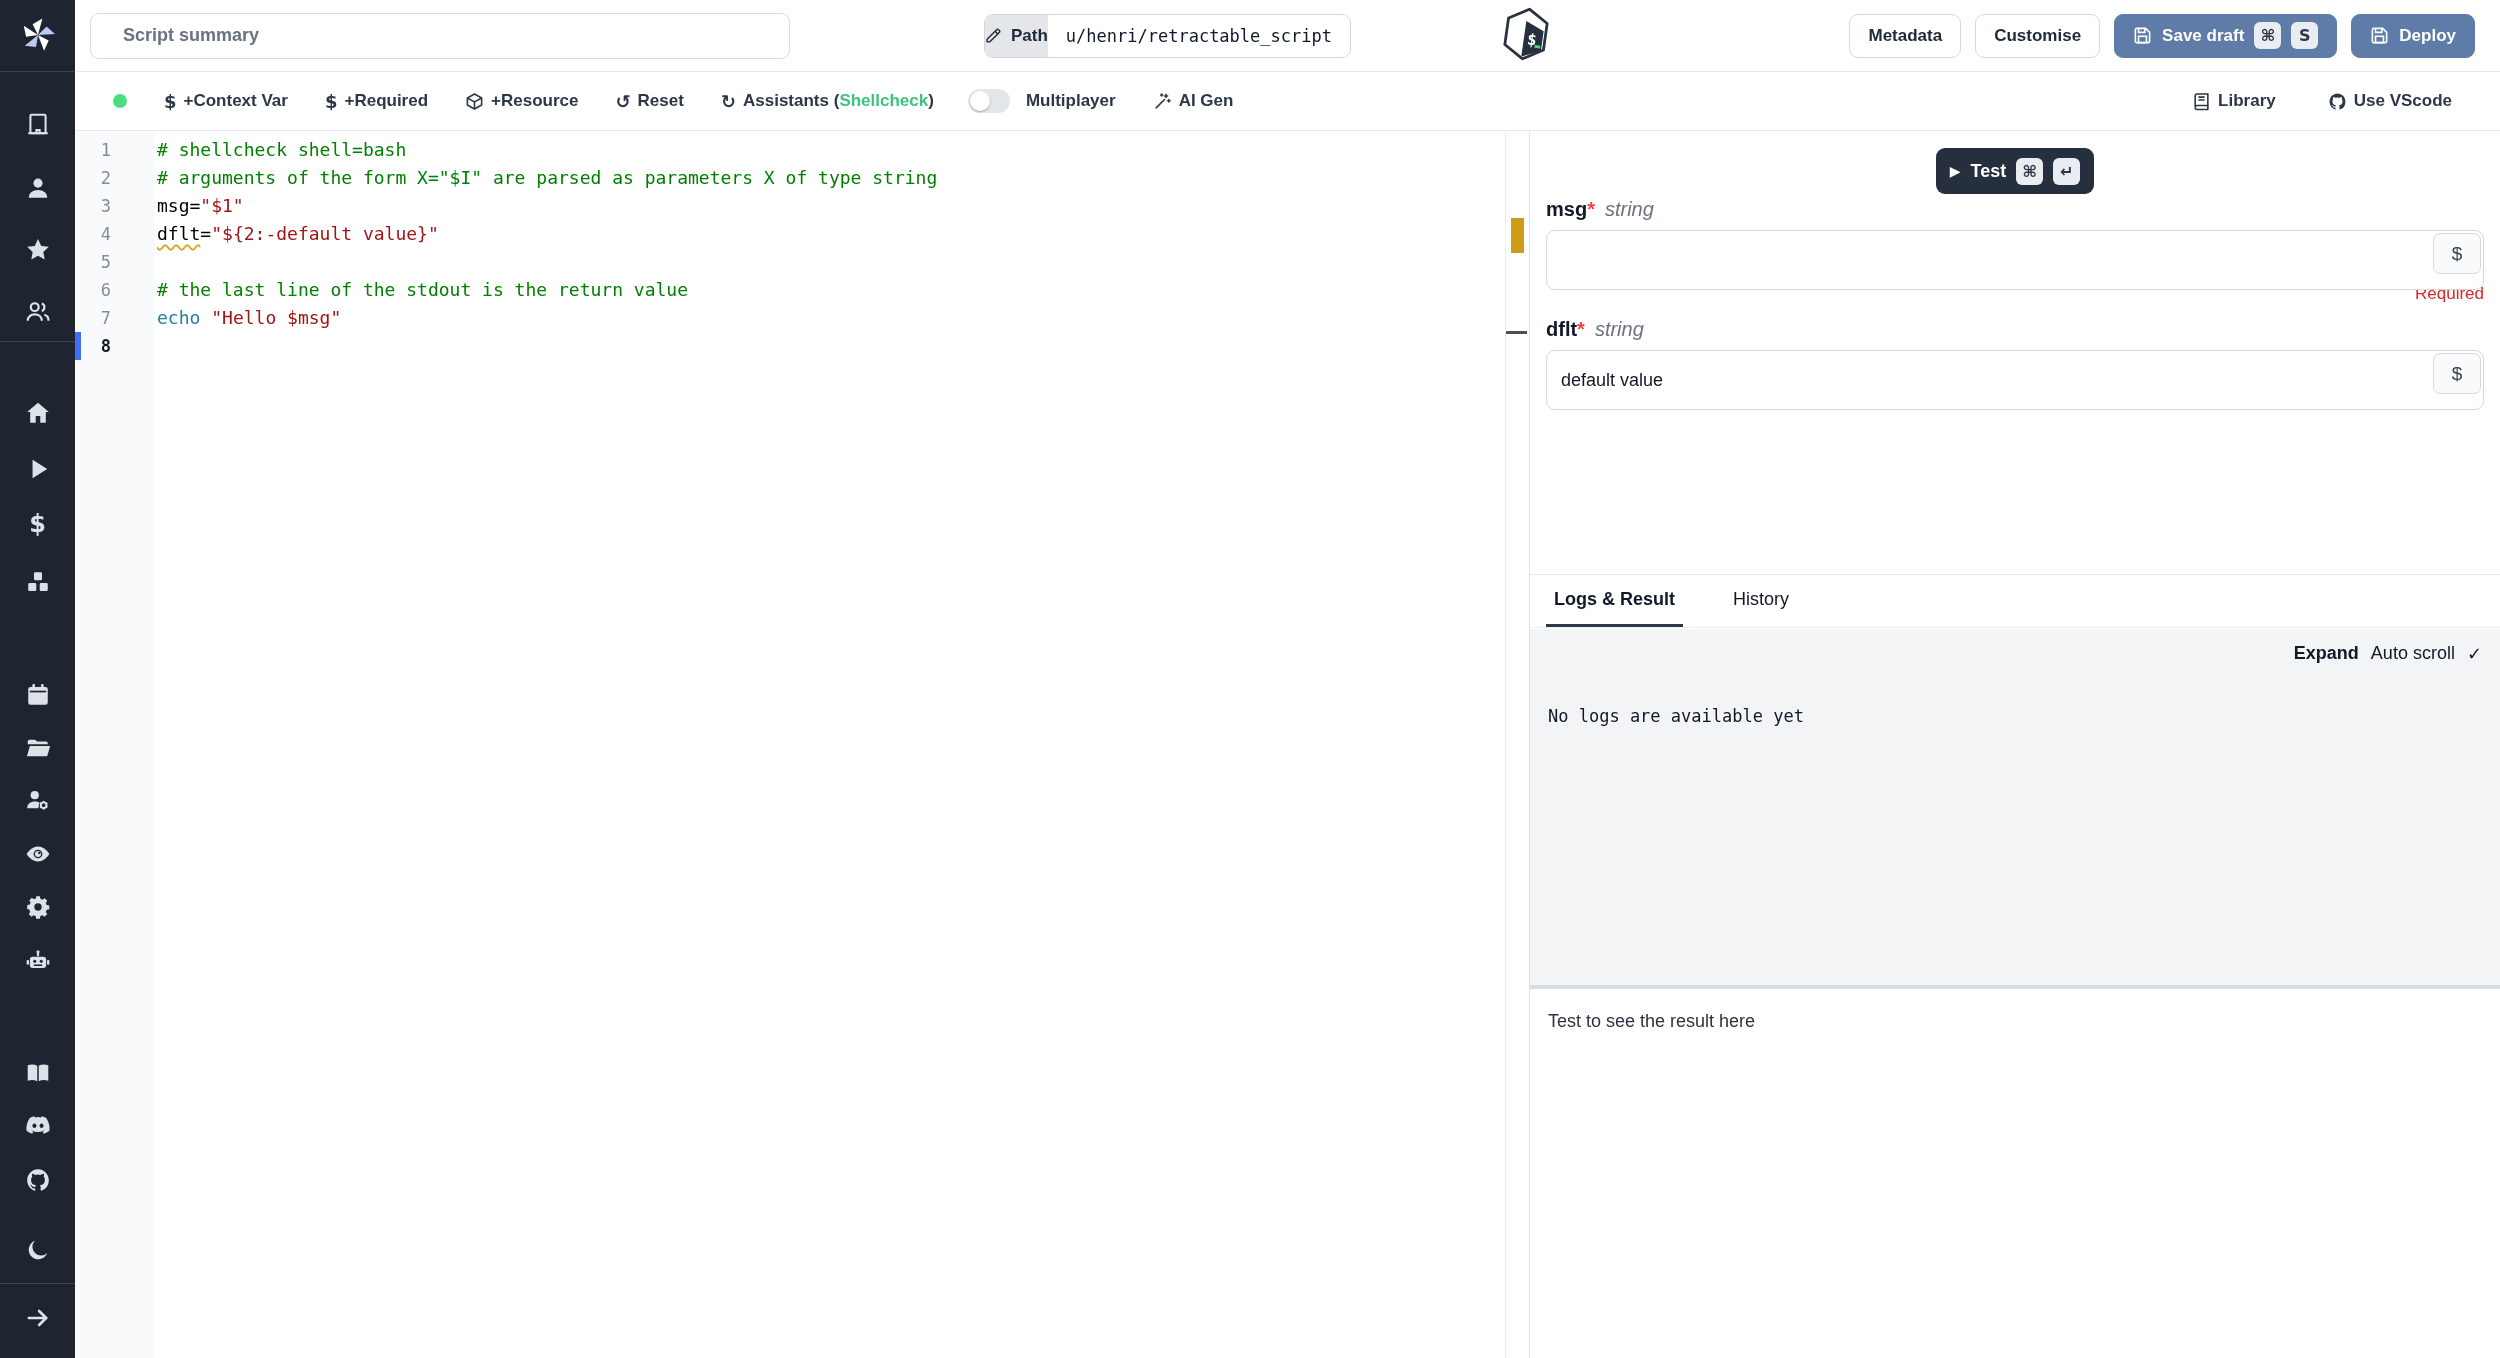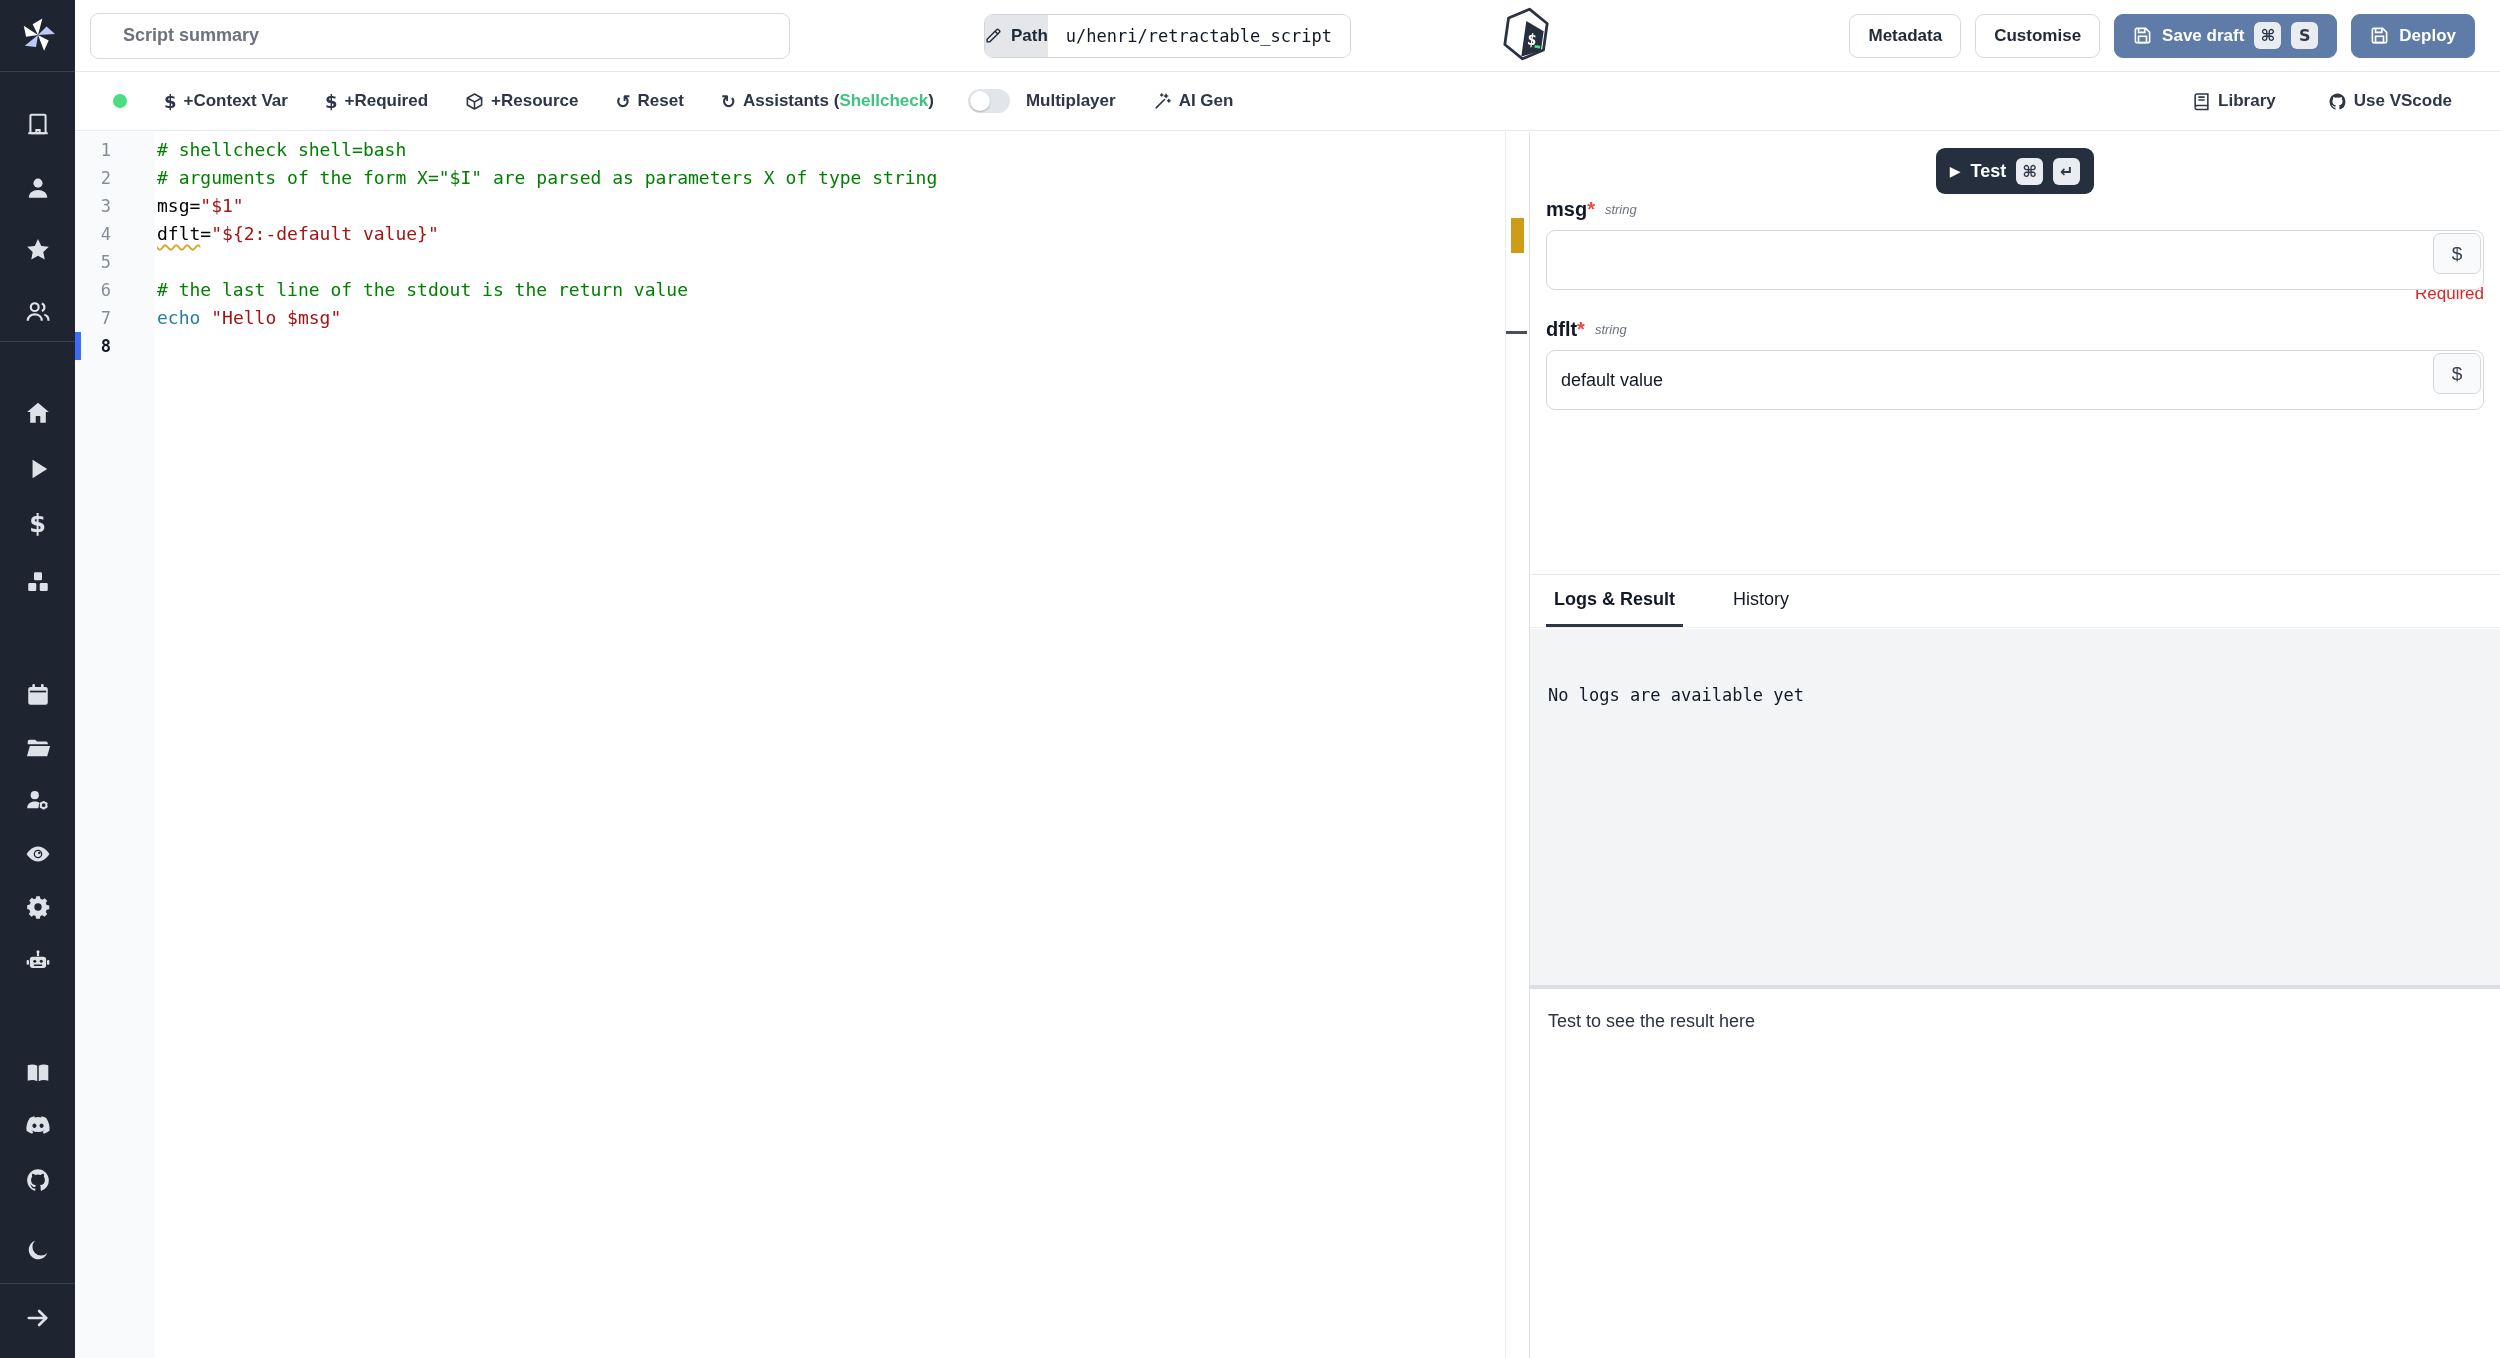--- a/index.html
+++ b/index.html
@@ -60,21 +60,21 @@
 
   
   #right-panel { position:absolute; left:1529px; top:132px; width:971px; height:1226px; border-left:1px solid #dfe3e8; background:#fff; }
   .test-row { padding-top:16px; display:flex; justify-content:center; }
   .test-btn { display:inline-flex; align-items:center; gap:10px; background:#262f3d; color:#fff; border:none; border-radius:9px; height:46px; padding:0 14px; font-size:18px; font-weight:700; cursor:pointer; font-family:"Liberation Sans",sans-serif; }
   .test-btn .play { font-family:"DejaVu Sans",sans-serif; font-size:14px; }
   .test-btn kbd.kbd { background:#e9ecf0; }
   .field-label { display:flex; align-items:center; gap:10px; margin:4px 16px 0; }
   .fname { font-size:20px; font-weight:700; color:#111827; }
   .fstar { color:#ef4444; font-weight:700; font-size:20px; }
-  .ftype { font-style:italic; font-size:13px; color:#6b7280; }
+  .ftype { font-style:italic; font-size:20px; color:#6b7280; }
   .input-wrap { position:relative; margin:9px 16px 0; height:47px; }
   .input-wrap input { width:100%; height:60px; border:1px solid #d4d8dd; border-radius:9px; padding:0 64px 0 14px; font-size:18px; color:#111827; font-family:"Liberation Sans",sans-serif; outline:none; }
   .dollar-btn { position:absolute; right:3px; top:3px; width:48px; height:41px; background:#f9fafb; border:1px solid #d4d8dd; border-radius:7px; font-size:19px; color:#374151; display:flex; align-items:center; justify-content:center; cursor:pointer; }
   .required-msg { margin:7px 16px 0; text-align:right; color:#dc2626; font-size:17px; }
 
   #tabs { position:absolute; left:0; top:442px; width:100%; height:54px; border-top:1px solid #e6e8eb; border-bottom:1px solid #eceef1; display:flex; align-items:stretch; padding-left:16px; gap:42px; }
   .tab { display:flex; align-items:center; padding:0 8px; font-size:18px; color:#111827; border-bottom:3px solid transparent; cursor:pointer; }
   .tab.active { font-weight:700; border-bottom-color:#2d3748; }
 
   #logs { position:absolute; left:0; top:497px; width:100%; height:356px; background:#f3f4f6; padding:14px 18px; }
@@ -397,20 +397,25 @@
       <input type="text" value="default value" style="">
       <span class="dollar-btn">$</span>
     </div>
 
     <div id="tabs">
       <span class="tab active">Logs &amp; Result</span>
       <span class="tab">History</span>
     </div>
 
     <div id="logs">
+      <div class="logs-head">
+        <span class="expand">Expand</span>
+        <span>Auto scroll</span>
+        <span class="check">✓</span>
+      </div>
       <div class="logs-empty">No logs are available yet</div>
     </div>
 
     <div id="splitter"></div>
 
     <div id="result-pane">
       <div class="placeholder">Test to see the result here</div>
     </div>
   </aside>
 

